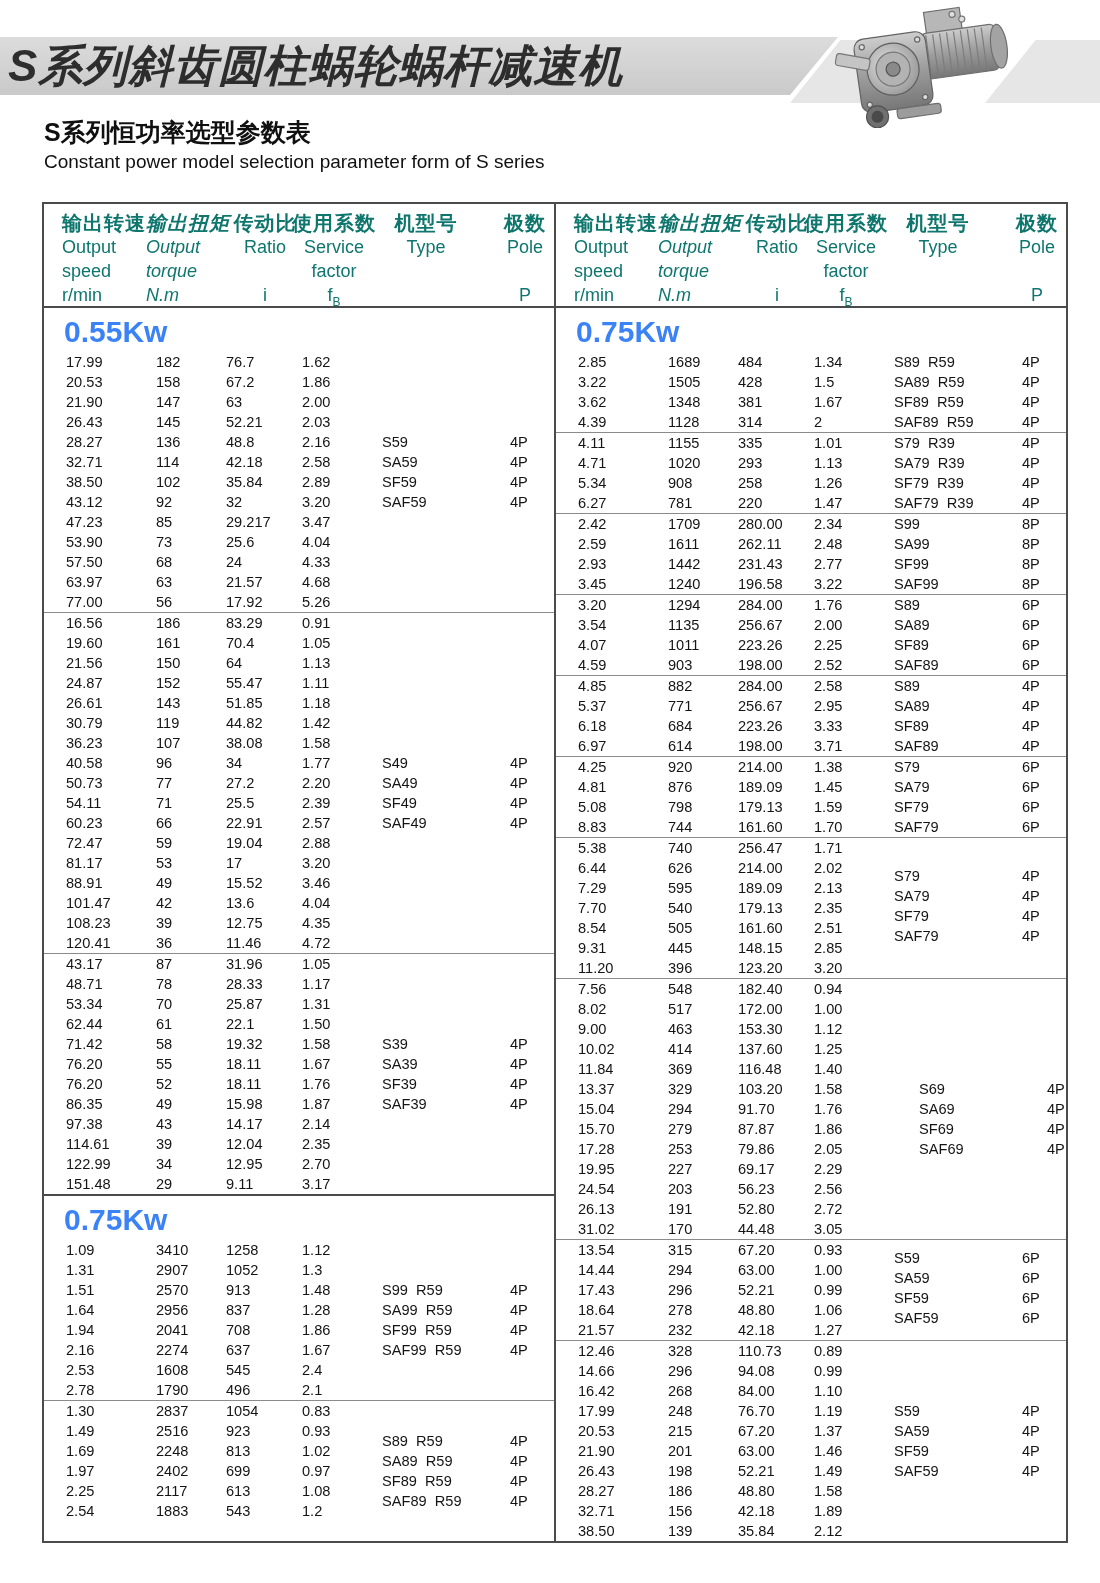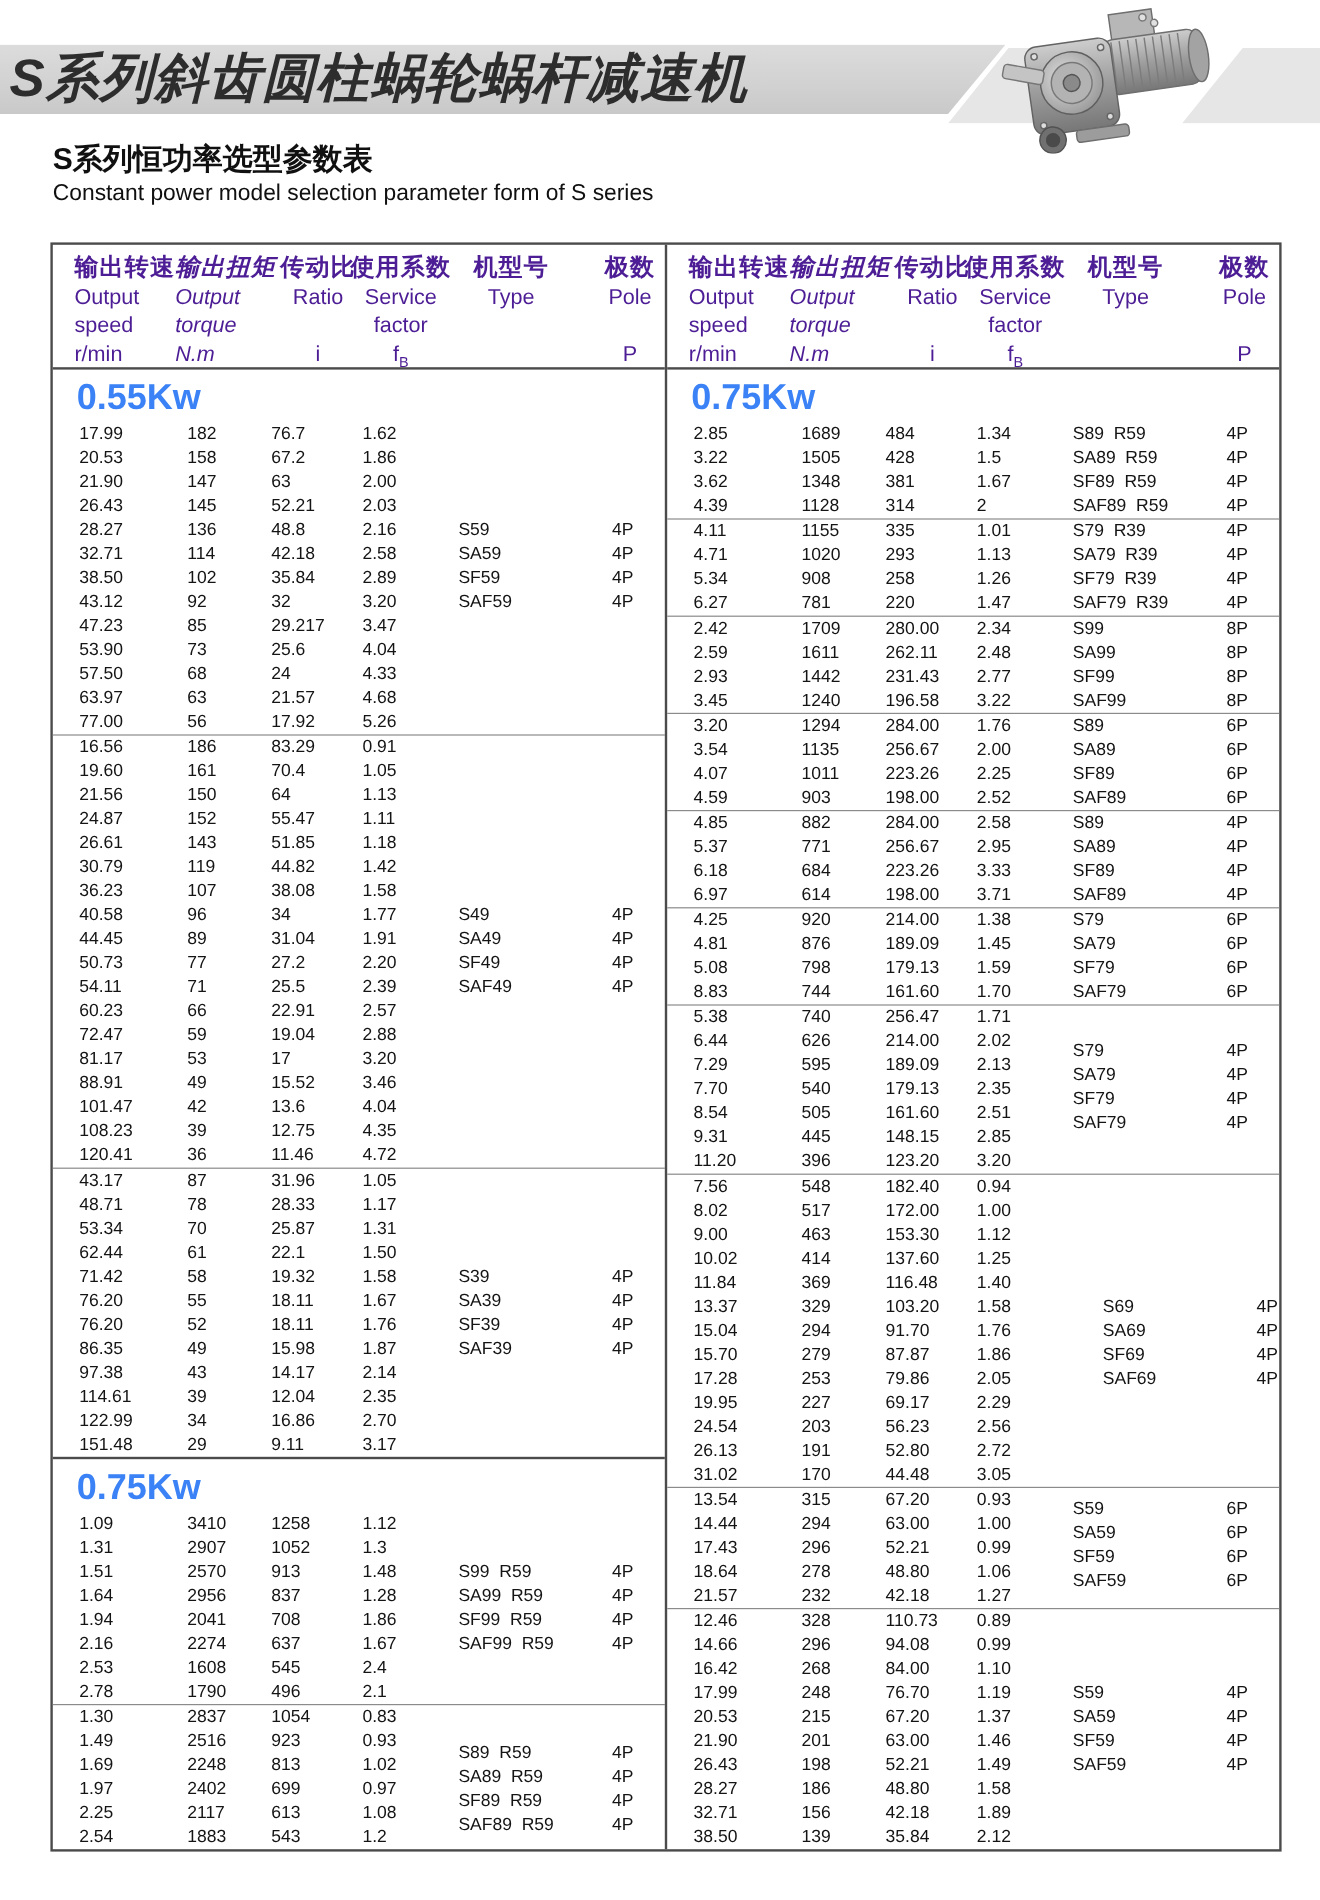--- a/index.html
+++ b/index.html
@@ -26,21 +26,21 @@
   .sub-zh{position:absolute;left:44px;top:116px;font-size:25px;font-weight:bold;color:#101010;}
   .sub-en{position:absolute;left:44px;top:151px;font-size:19px;color:#101010;}
   
   .ptable{
     position:absolute;left:42px;top:202px;width:1022px;
     display:flex;border:2px solid #4b4b4b;background:#fff;
   }
   .half{width:511px;position:relative;}
   .half.right{border-left:2px solid #4b4b4b;}
   .chead{position:relative;height:102px;border-bottom:2px solid #4b4b4b;}
-  .hc{position:absolute;top:7px;color:#4c1d95;}
+  .hc{position:absolute;top:7px;color:#0f766e;}
   .hl{height:24px;line-height:24px;font-size:18px;}
   .hl.zh{font-weight:bold;font-size:20px;letter-spacing:1px;}
   .hl sub{font-size:12px;}
   .hc0{left:18px;width:96px;text-align:left;}
   .hc1{left:102px;width:96px;text-align:left;font-style:italic;}
   .hc2{left:186px;width:70px;text-align:center;}
   .hc3{left:244px;width:92px;text-align:center;}
   .hc4{left:330px;width:104px;text-align:center;}
   .hc5{left:448px;width:66px;text-align:center;}
   .power{height:44px;line-height:48px;font-size:30px;font-weight:bold;padding-left:20px;color:#3b82f6;}
@@ -287,26 +287,20 @@
             <span class="n c2">38.08</span>
             <span class="n c3">1.58</span>
           </div>
           <div class="row">
             <span class="n c0">40.58</span>
             <span class="n c1">96</span>
             <span class="n c2">34</span>
             <span class="n c3">1.77</span>
           </div>
           <div class="row">
-            <span class="n c0">44.45</span>
-            <span class="n c1">89</span>
-            <span class="n c2">31.04</span>
-            <span class="n c3">1.91</span>
-          </div>
-          <div class="row">
             <span class="n c0">50.73</span>
             <span class="n c1">77</span>
             <span class="n c2">27.2</span>
             <span class="n c3">2.20</span>
           </div>
           <div class="row">
             <span class="n c0">54.11</span>
             <span class="n c1">71</span>
             <span class="n c2">25.5</span>
             <span class="n c3">2.39</span>
@@ -429,21 +423,21 @@
           </div>
           <div class="row">
             <span class="n c0">114.61</span>
             <span class="n c1">39</span>
             <span class="n c2">12.04</span>
             <span class="n c3">2.35</span>
           </div>
           <div class="row">
             <span class="n c0">122.99</span>
             <span class="n c1">34</span>
-            <span class="n c2">16.86</span>
+            <span class="n c2">12.95</span>
             <span class="n c3">2.70</span>
           </div>
           <div class="row">
             <span class="n c0">151.48</span>
             <span class="n c1">29</span>
             <span class="n c2">9.11</span>
             <span class="n c3">3.17</span>
           </div>
           <div class="types" style="top: 80px;">
             <div class="tline">

